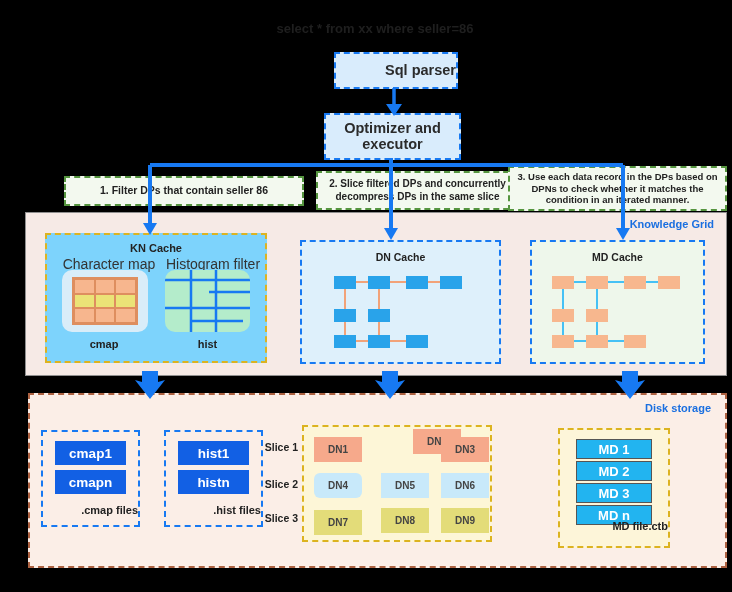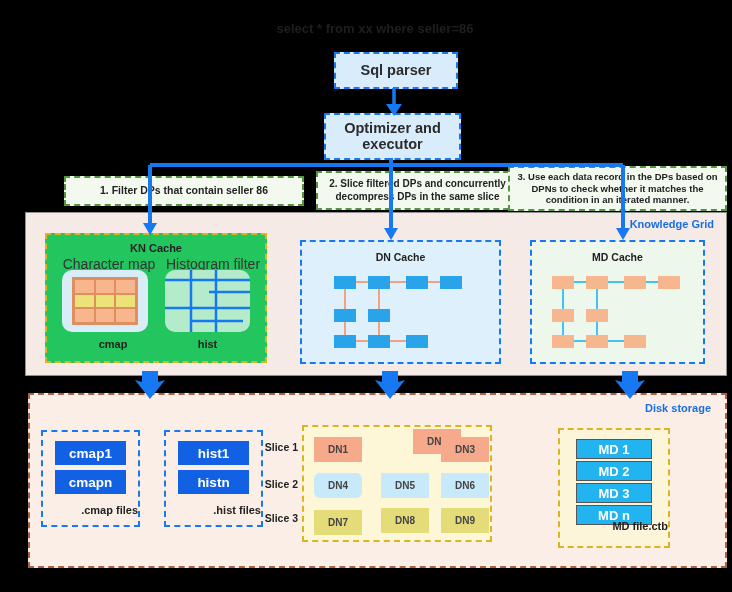--- a/index.html
+++ b/index.html
@@ -3,34 +3,34 @@
 <meta charset="utf-8">
 <style>
   html,body{margin:0;padding:0;background:#000;}
   #canvas{position:relative;width:732px;height:592px;background:#000;
           font-family:"Liberation Sans",sans-serif;overflow:hidden;}
   .abs{position:absolute;}
   .flexc{display:flex;align-items:center;justify-content:center;text-align:center;}
 
   
   .query{left:15px;top:21px;width:720px;text-align:center;font-size:13px;font-weight:bold;color:#1f1f1f;}
-  .bluebox{background:#d9ecfc;border:2px dashed #1779f2;color:#2b2b2b;font-weight:bold;font-size:14.5px;line-height:1.08;}
+  .bluebox{background:#d9ecfc;border:2px dashed #1779f2;color:#2b2b2b;font-weight:bold;font-size:14.5px;line-height:1.08;justify-content:flex-end;}
   .parser{left:334px;top:52px;width:120px;height:33px;}
   .optimizer{left:324px;top:113px;width:133px;height:43px;}
 
   
   .step{background:#f3f9ef;border:2px dashed #55953f;color:#222;font-weight:bold;padding:1px 4px;box-sizing:border-box;line-height:1.25;}
   .step1{left:64px;top:176px;width:240px;height:30px;font-size:10.5px;}
   .step2{left:316px;top:171px;width:203px;height:39px;font-size:10px;}
   .step3{left:508px;top:166px;width:219px;height:45px;font-size:9.5px;}
 
   
   .kgrid{left:25px;top:212px;width:702px;height:164px;background:#f6eae6;border:1.5px solid #8f8f8f;box-sizing:border-box;}
   .region-label{position:absolute;color:#1a6fe0;font-weight:bold;font-size:11px;}
-  .kn{left:45px;top:233px;width:222px;height:130px;background:#22c55e;border:2px dashed #dcb320;box-sizing:border-box;}
+  .kn{left:45px;top:233px;width:222px;height:130px;background:#7dd3fc;border:2px dashed #dcb320;box-sizing:border-box;}
   .kn-title{left:0;top:7px;width:100%;text-align:center;font-size:11px;font-weight:bold;color:#222;}
   .filter-label{top:21px;font-size:14px;color:#333;text-align:center;}
   .cmap-wrap{left:15px;top:35px;width:86px;height:62px;background:#d9edf9;border-radius:10px;}
   .cmap-grid{left:10px;top:7px;width:66px;height:48px;display:grid;grid-template-columns:repeat(3,1fr);grid-template-rows:repeat(3,1fr);border:2px solid #de8e5f;box-sizing:border-box;}
   .cmap-grid div{border:1px solid #de8e5f;}
   .c-or{background:#f7b68e;} .c-ye{background:#ebe377;}
   .hist-wrap{left:118px;top:35px;width:85px;height:62px;background:#b4eccb;border-radius:10px;overflow:hidden;}
   .kn-caption{top:103px;font-size:11px;font-weight:bold;color:#222;text-align:center;}
 
   .cache{border:2px dashed #1779f2;box-sizing:border-box;}
@@ -110,21 +110,21 @@
           <line x1="26" y1="0" x2="26" y2="62"></line>
           <line x1="51" y1="0" x2="51" y2="62"></line>
           <line x1="0" y1="10" x2="85" y2="10"></line>
           <line x1="44" y1="22" x2="85" y2="22"></line>
           <line x1="0" y1="38" x2="85" y2="38"></line>
           <line x1="27" y1="51" x2="78" y2="51"></line>
         </g>
       </svg>
     </div>
 
-    <div class="abs kn-caption" style="left:23px;width:86px;text-align:center;">cmap</div>
+    <div class="abs kn-caption" style="left:14px;width:86px;text-align:center;">cmap</div>
     <div class="abs kn-caption" style="left:118px;width:85px;">hist</div>
   </div>
 
   <div class="abs cache dn">
     <div class="abs cache-title">DN Cache</div>
     <svg class="abs nodes" width="180" height="95">
       <g stroke="#f2a379" stroke-width="2">
         <line x1="43" y1="14" x2="149" y2="14"></line>
         <line x1="43" y1="14" x2="43" y2="73"></line>
         <line x1="77" y1="14" x2="77" y2="73"></line>

